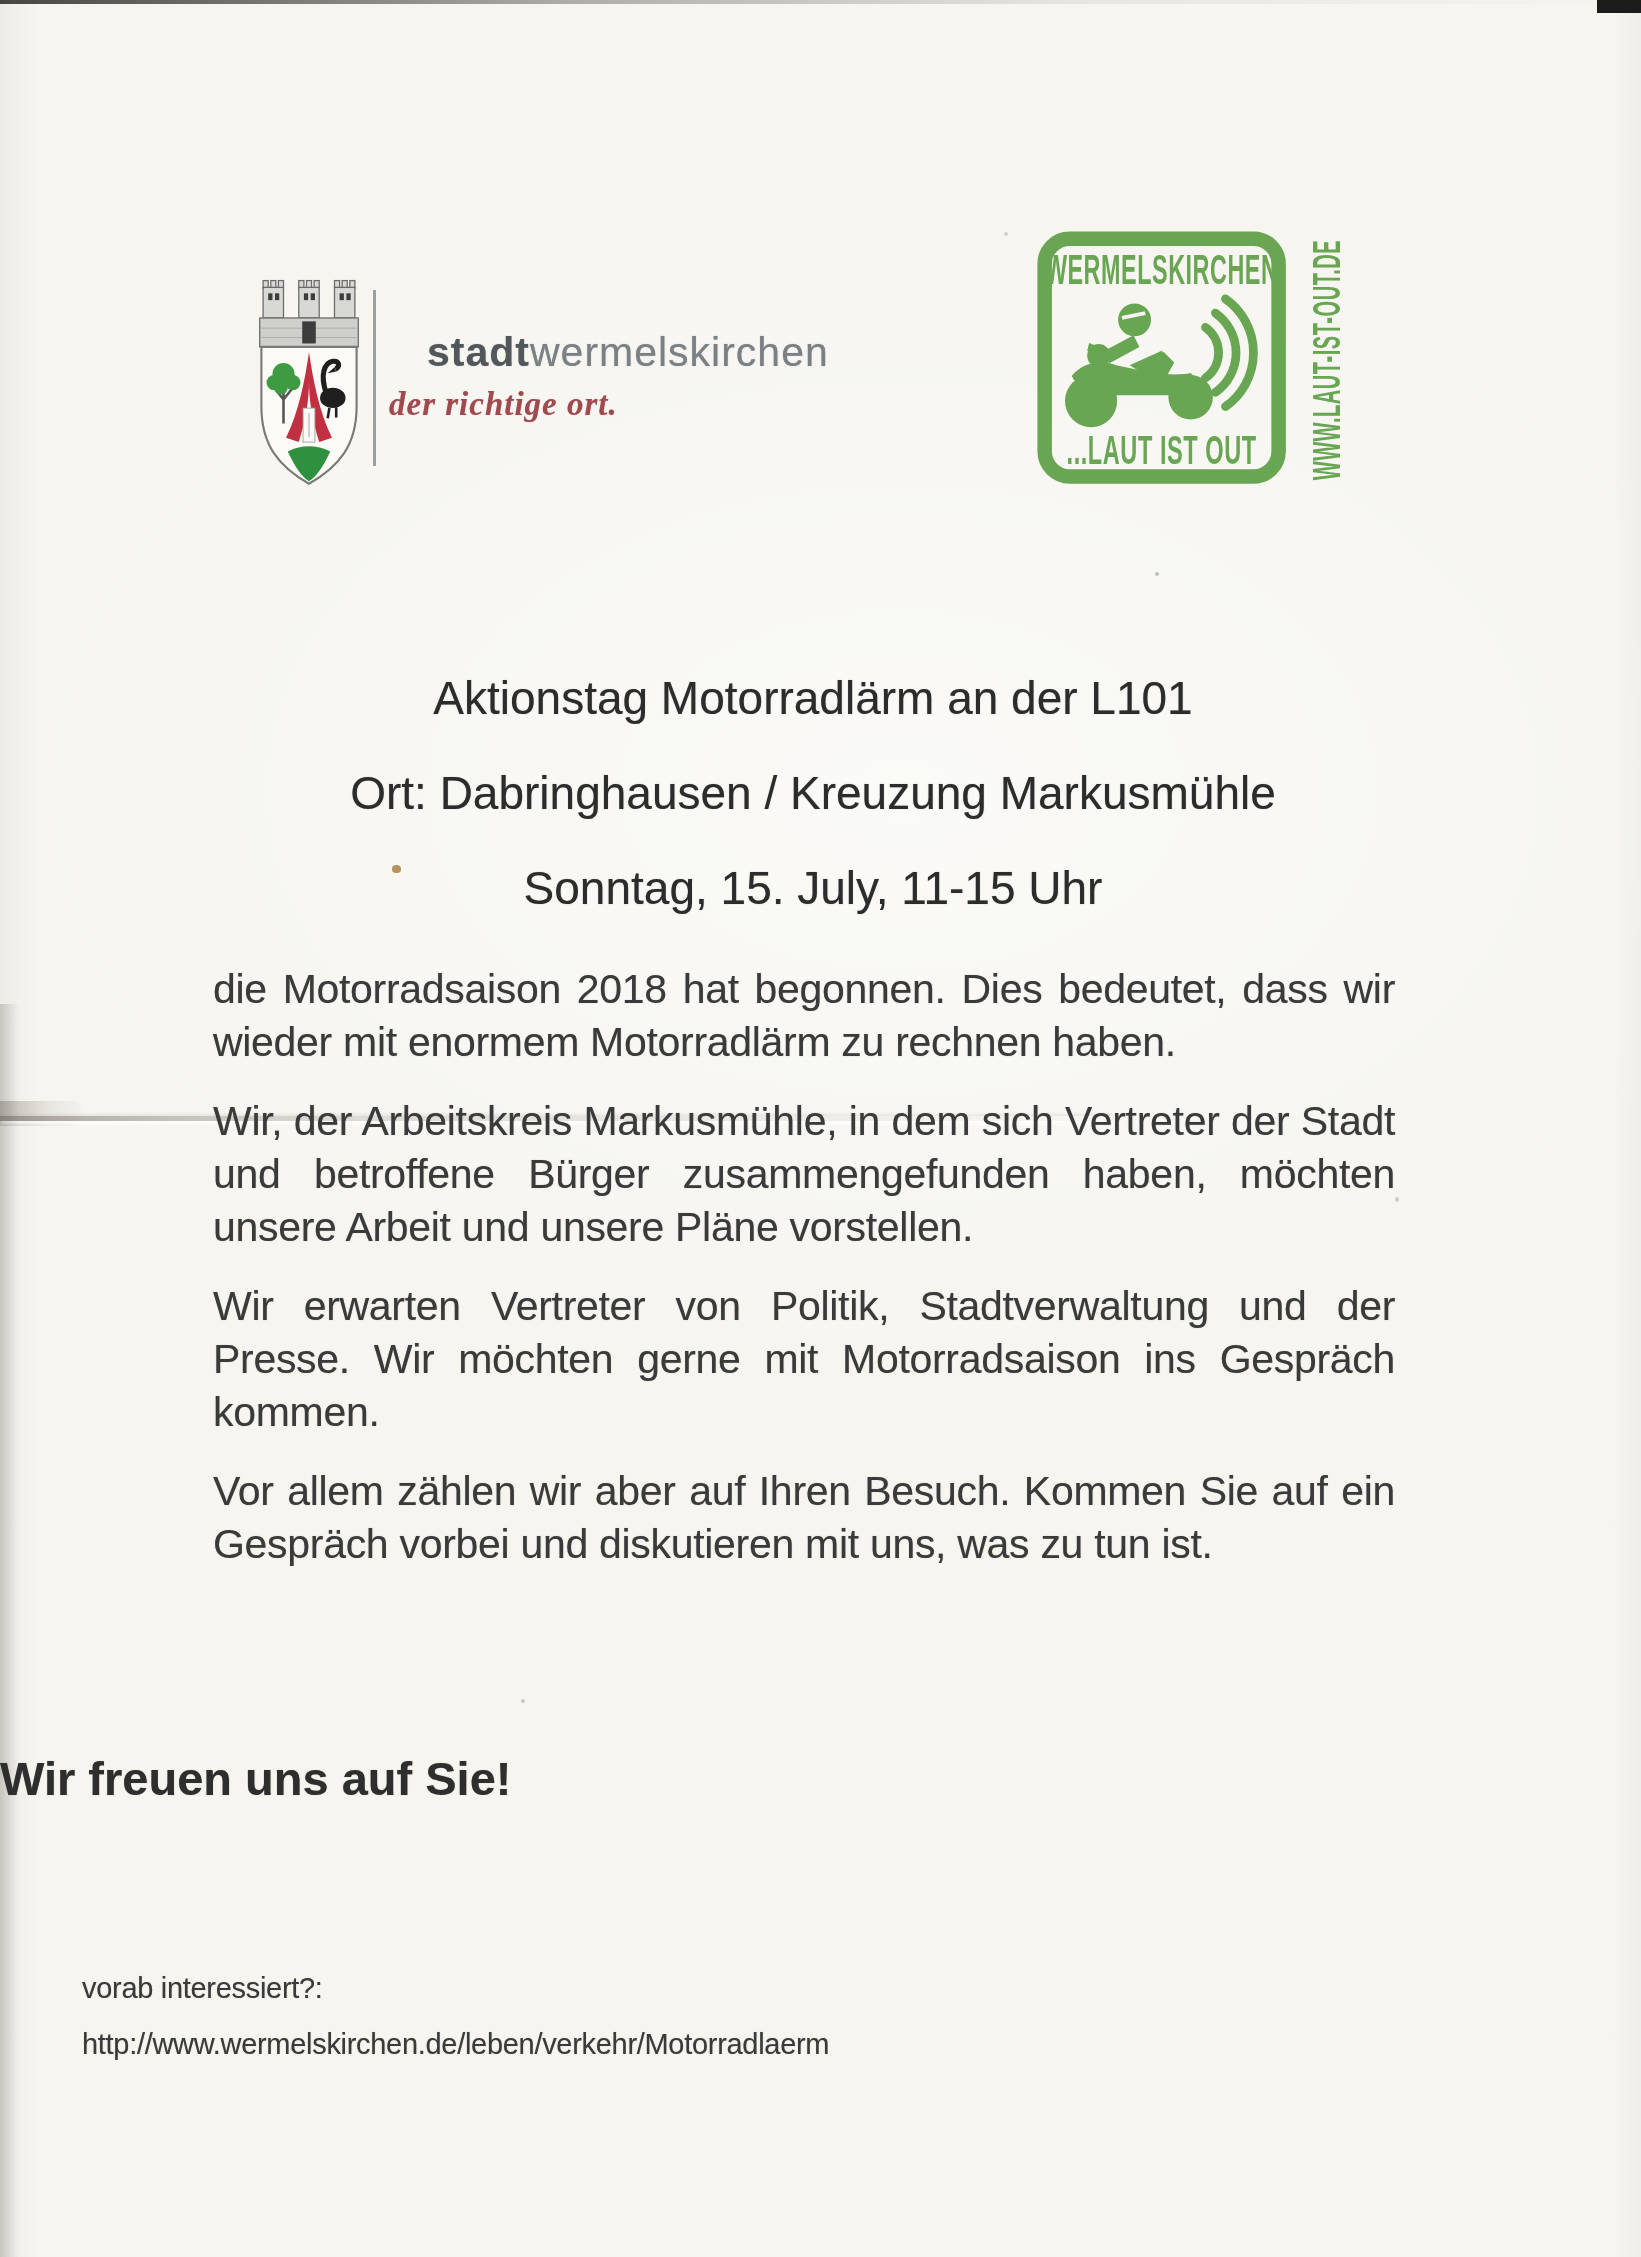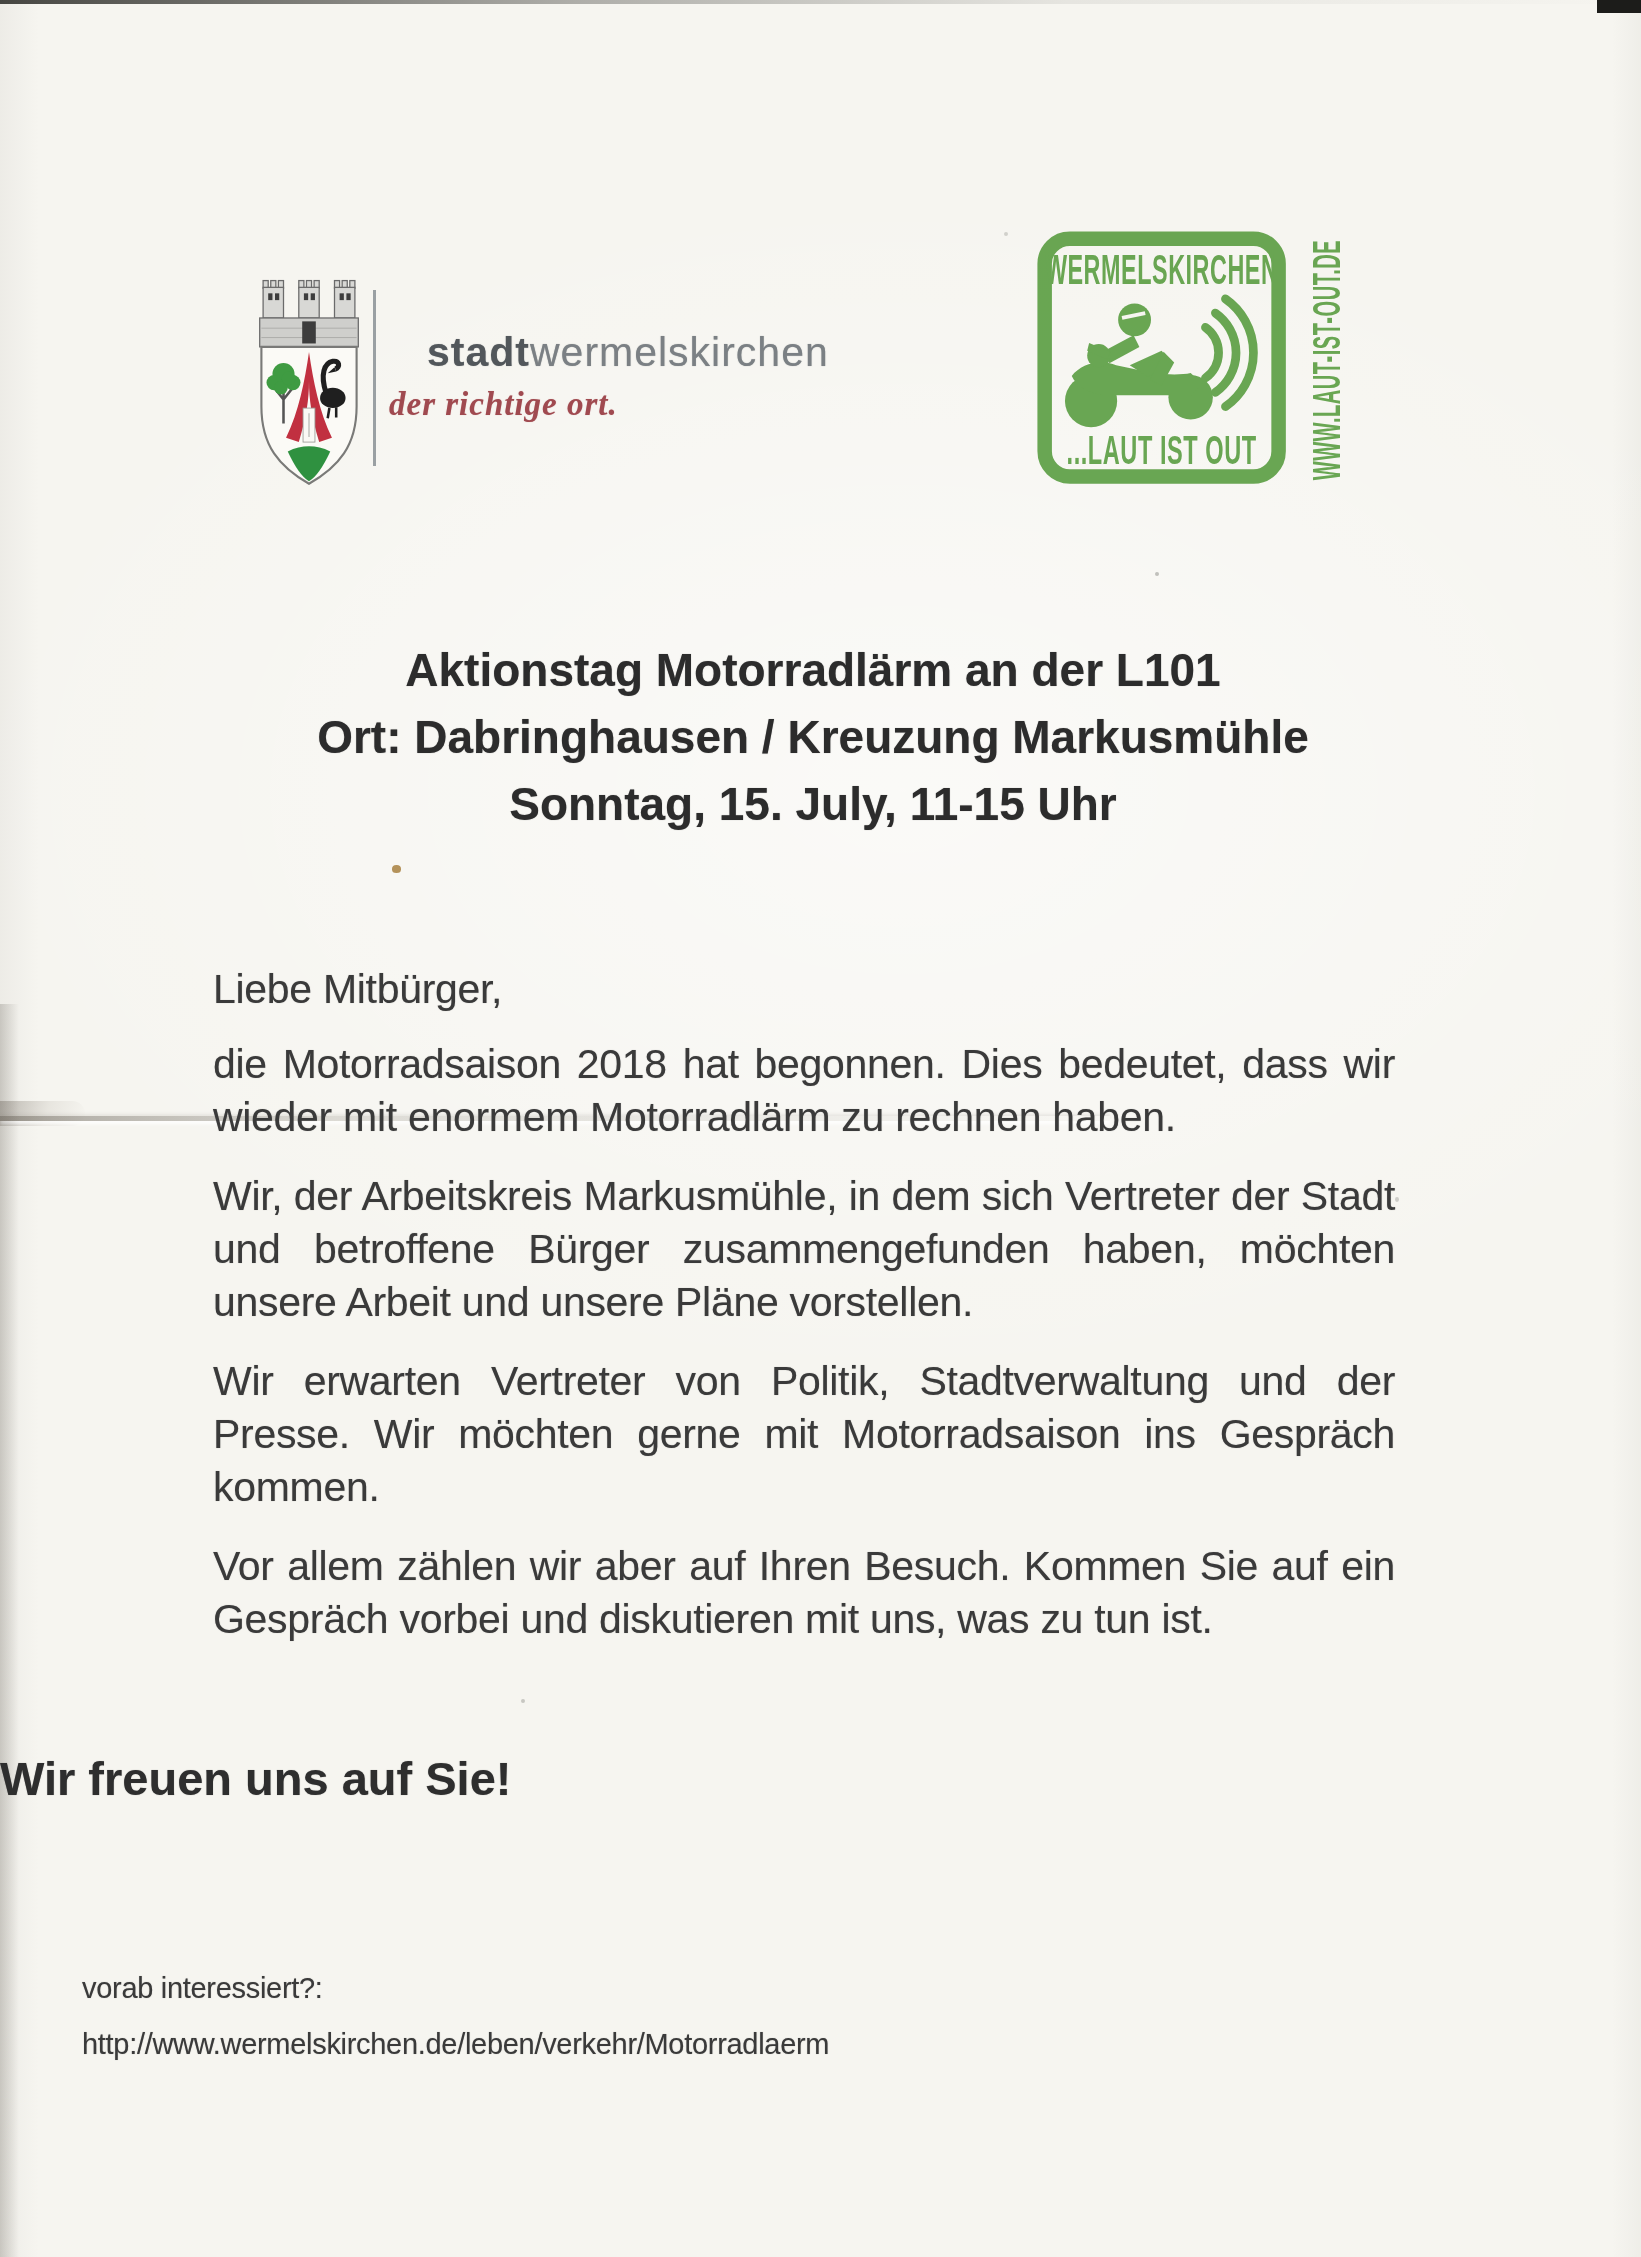--- a/index.html
+++ b/index.html
@@ -76,22 +76,23 @@
   
   .stamp{position:absolute; left:1035px; top:229px; width:319px; height:261px;}
   .stamp text{font-family:"Liberation Sans", sans-serif; font-weight:bold;}
 
   
   .title-block{
     position:absolute; left:0; top:637px; width:1626px;
     text-align:center; color:#2c2c2c;
   }
   .title-block div{
-    font-size:46px; font-weight:bold; line-height:67px; letter-spacing:0;
+    font-size:46px; font-weight:normal; line-height:67px; letter-spacing:0;
     text-shadow:0 0 1px rgba(44,44,44,.45);
+    margin-top:28px;
   }
 
   
   .body-text{
     position:absolute; left:213px; top:963px; width:1182px;
     color:var(--ink); font-size:41px; line-height:53px; letter-spacing:-0.3px;
     text-shadow:0 0 1px rgba(58,58,58,.4);
   }
   .body-text p{margin:0 0 26px 0; text-align:justify;}
   .body-text p.salutation{text-align:left; margin-bottom:22px;}
@@ -221,21 +222,20 @@
     </g>
   </svg>
 
   <div class="title-block">
     <div>Aktionstag Motorradlärm an der L101</div>
     <div>Ort: Dabringhausen / Kreuzung Markusmühle</div>
     <div>Sonntag, 15. July, 11-15 Uhr</div>
   </div>
 
   <div class="body-text">
-    <p class="salutation">Liebe Mitbürger,</p>
     <p>die Motorradsaison 2018 hat begonnen. Dies bedeutet, dass wir wieder mit enormem Motorradlärm zu rechnen haben.</p>
     <p>Wir, der Arbeitskreis Markusmühle, in dem sich Vertreter der Stadt und betroffene Bürger zusammengefunden haben, möchten unsere Arbeit und unsere Pläne vorstellen.</p>
     <p>Wir erwarten Vertreter von Politik, Stadtverwaltung und der Presse. Wir möchten gerne mit Motorradsaison ins Gespräch kommen.</p>
     <p>Vor allem zählen wir aber auf Ihren Besuch. Kommen Sie auf ein Gespräch vorbei und diskutieren mit uns, was zu tun ist.</p>
   </div>
 
   <div class="closing">Wir freuen uns auf Sie!</div>
 
   <div class="footer">
     <div>vorab interessiert?:</div>

